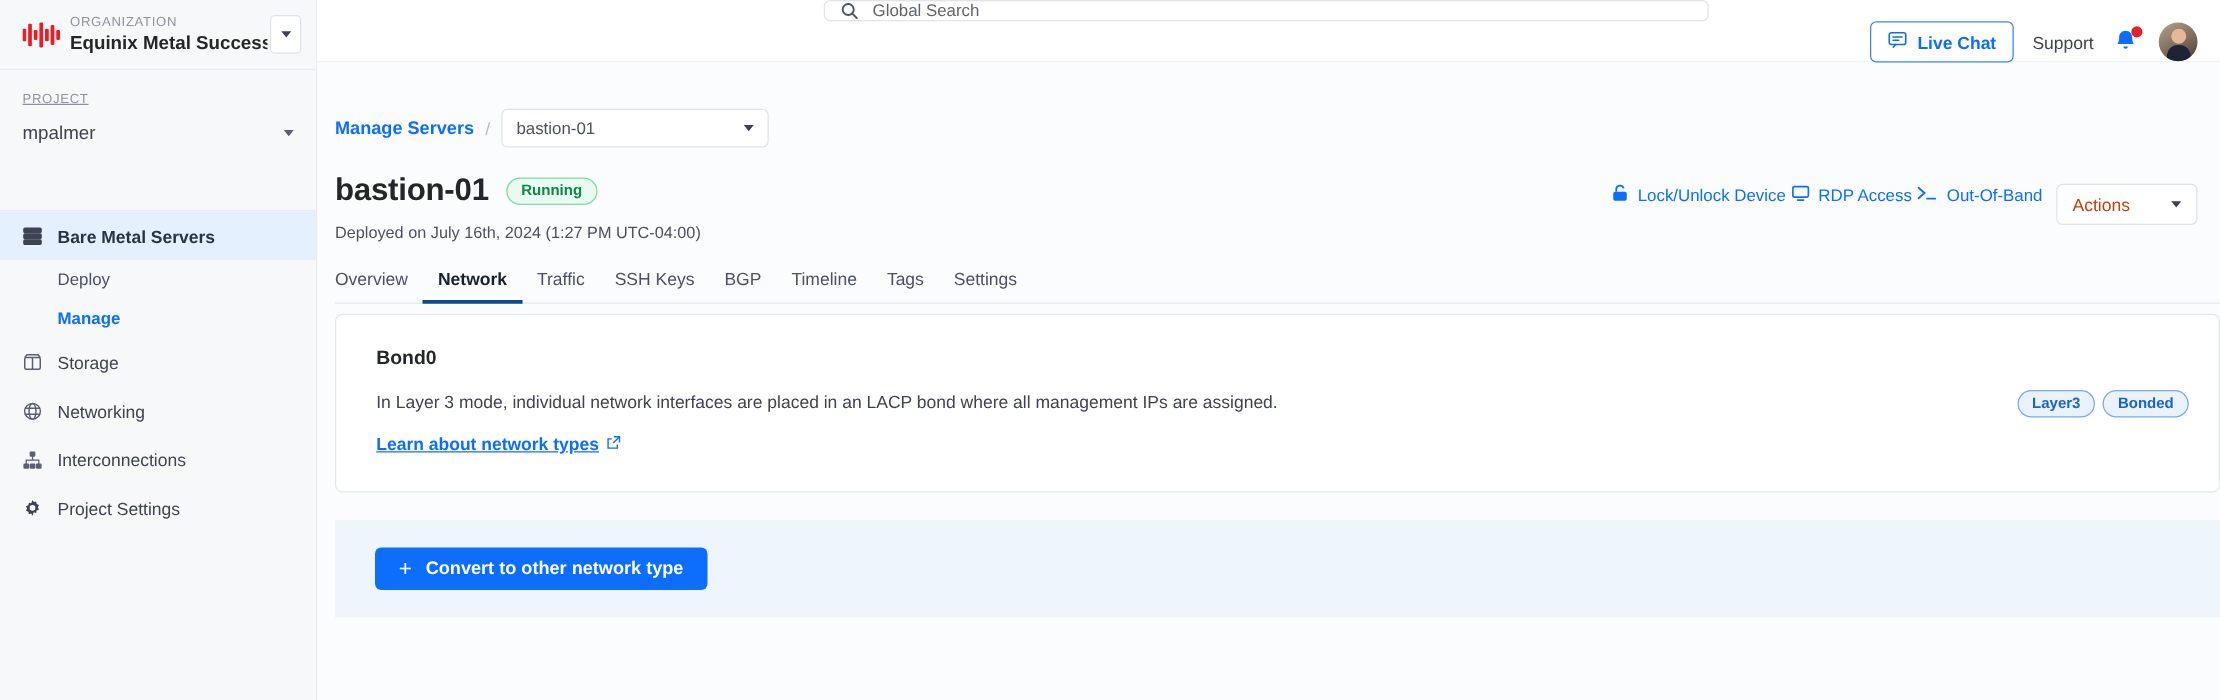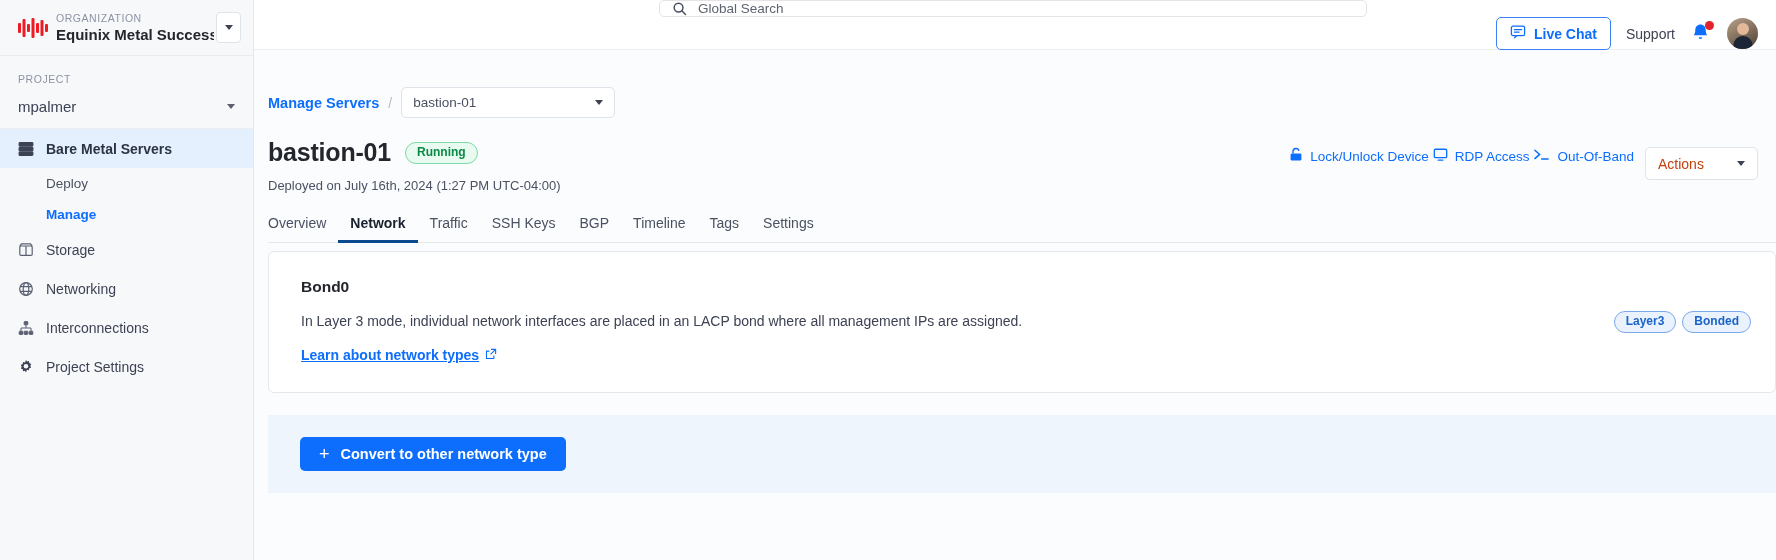--- a/index.html
+++ b/index.html
@@ -45,35 +45,35 @@
   .caret-dn {
     width: 0; height: 0;
     border-left: 4.5px solid transparent;
     border-right: 4.5px solid transparent;
     border-top: 5.5px solid #3d4254;
   }
 
   .project-block { padding: 16px 18px 0 18px; }
   .project-label {
     font-size: 10.5px; letter-spacing: .55px; text-transform: uppercase;
-    color: #8c93a3; line-height: 14px;
+    color: #8c93a3; line-height: 14px; text-decoration: underline;
   }
   .project-row {
     display: flex; align-items: center; justify-content: space-between;
     padding-top: 12px; padding-bottom: 13px;
   }
   .project-name { font-size: 15px; color: #3d4254; font-weight: 400; }
   .caret-sm {
     width: 0; height: 0;
     border-left: 4.5px solid transparent;
     border-right: 4.5px solid transparent;
     border-top: 5.5px solid #5a6072;
   }
 
-  .nav { border-top: 1px solid #e9ecf1; }
+  .nav { border-top: 1px solid #e9ecf1; margin-top: 40px; }
   .nav-item {
     display: flex; align-items: center;
     height: 39px; padding-left: 18px;
     font-size: 14px; color: #3d4254;
     cursor: pointer;
   }
   .nav-item.active { background: #e4f0fd; color: #2b3344; font-weight: 600; }
   .nav-ico {
     width: 28px; flex: 0 0 28px;
     display: flex; align-items: center;

